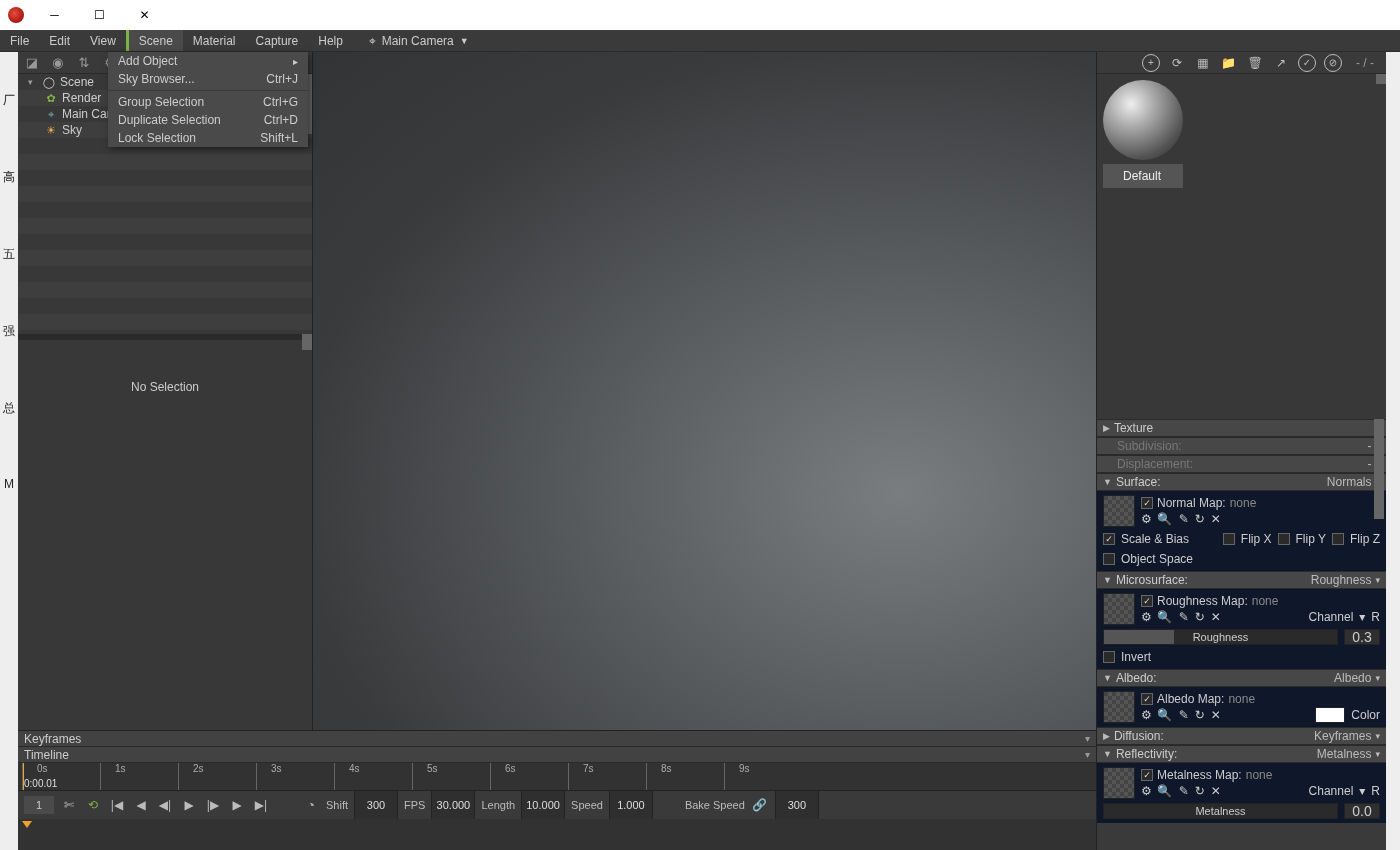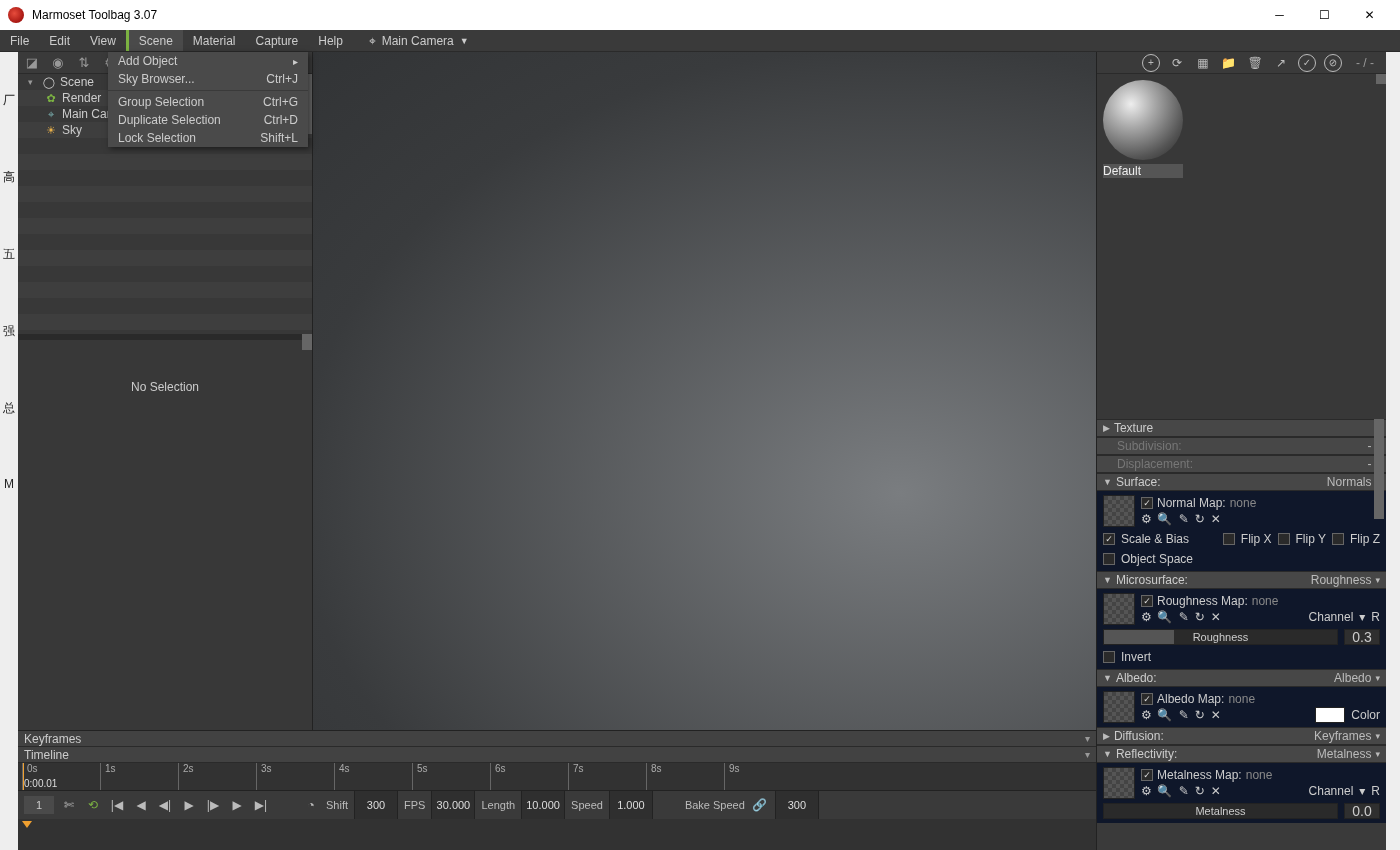--- a/index.html
+++ b/index.html
@@ -38,40 +38,40 @@
 .hierarchy .sb{position:absolute;right:0;top:0;width:10px;height:60px;background:#666}
 .splitter{height:6px;background:#2a2a2a;position:relative}
 .splitter .sb{position:absolute;right:0;top:0;width:10px;height:6px;background:#666}
 .inspector{flex:1;background:#383838;display:flex;align-items:flex-start;justify-content:center;padding-top:40px;color:#777;position:relative}
 .inspector .sb{position:absolute;right:0;top:0;width:10px;height:10px;background:#666}
 .viewport{flex:1;background:radial-gradient(ellipse 140% 120% at 75% 65%,#7a7d80 0%,#393b3d 55%,#2a2c2e 100%);position:relative}
 .timeline{height:120px;background:#3a3a3a;border-top:1px solid #222;display:flex;flex-direction:column}
 .tlhdr{height:16px;background:#424242;display:flex;align-items:center;padding:0 6px;justify-content:space-between;border-bottom:1px solid #2a2a2a}
 .tlhdr .coll{font-size:10px;color:#999}
 .tlruler{height:28px;background:#323232;position:relative;border-bottom:1px solid #222}
-.tlruler .tick{position:absolute;top:0;height:100%;border-left:1px solid #666;padding-left:4px;font-size:10px;color:#aaa}
+.tlruler .tick{position:absolute;top:0;height:100%;border-left:1px solid #666;padding-left:14px;font-size:10px;color:#aaa}
 .tlruler .playhead{position:absolute;left:4px;top:0;width:2px;height:100%;background:#f0a030}
 .tlruler .time{position:absolute;left:6px;bottom:1px;font-size:10px;color:#ddd}
 .tlctrl{height:28px;background:#3a3a3a;display:flex;align-items:center;padding:0 6px;gap:6px}
 .tlctrl .frame{width:30px;height:18px;background:#4a4a4a;display:flex;align-items:center;justify-content:center;font-size:11px}
 .tlctrl .btn{width:18px;height:18px;display:flex;align-items:center;justify-content:center;color:#bbb;font-size:12px}
 .tlctrl .btn.green{color:#7cb342}
 .tlctrl .lbl{color:#bbb;font-size:11px}
 .tlctrl .val{width:44px;height:36px;background:#2f2f2f;display:flex;align-items:center;justify-content:center;font-size:11px;color:#ddd;border:1px solid #222}
 .tltrack{flex:1;background:#323232;position:relative}
 .tltrack .ph{position:absolute;left:4px;top:2px;width:0;height:0;border-left:5px solid transparent;border-right:5px solid transparent;border-top:7px solid #f0a030}
 .right{width:290px;background:#3a3a3a;border-left:1px solid #222;display:flex;flex-direction:column}
 .rtool{height:22px;background:#3a3a3a;display:flex;align-items:center;justify-content:flex-end;padding:0 6px;gap:8px;border-bottom:1px solid #2a2a2a}
 .rtool .ricon{width:18px;height:18px;display:flex;align-items:center;justify-content:center;color:#bbb;border-radius:50%}
 .rtool .ricon.circ{border:1.5px solid #bbb;font-size:10px}
 .rtool .count{padding:0 6px;color:#999}
 .matprev{height:345px;background:#383838;padding:6px;position:relative}
 .matprev .sb{position:absolute;right:0;top:0;width:10px;height:10px;background:#666}
 .sphere{width:80px;height:80px;border-radius:50%;background:radial-gradient(circle at 35% 30%,#eee 0%,#aaa 30%,#555 70%,#222 100%);margin-bottom:4px}
-.matname{width:80px;height:14px;background:#555;display:flex;align-items:center;padding:0 0;color:#eee}
+.matname{width:80px;height:24px;background:#555;display:flex;align-items:center;padding:0 20px;color:#eee}
 .props{flex:1;overflow:auto;position:relative}
 .props .sb{position:absolute;right:2px;top:0;width:10px;height:100px;background:#666;z-index:5}
 .phdr{height:18px;background:#474747;display:flex;align-items:center;padding:0 6px;gap:4px;border-top:1px solid #2a2a2a;border-bottom:1px solid #2a2a2a}
 .phdr .tri{font-size:9px;color:#bbb}
 .phdr .pname{flex:1}
 .phdr .psel{color:#bbb}
 .phdr.dim{color:#777}
 .phdr.dim .pname{color:#777}
 .pbody{background:#0f172a;padding:2px 6px}
 .prow{display:flex;align-items:center;height:20px;gap:6px}
@@ -89,21 +89,20 @@
 .numbox{width:36px;height:16px;background:#2f2f2f;border:1px solid #222;display:flex;align-items:center;justify-content:center;font-size:14px}
 .colorbox{width:30px;height:16px;background:#fff;border:1px solid #222}
 .rightedge{width:14px;background:#eee}
 </style>
 </head>
 <body>
 
 <div class="window">
   <div class="titlebar">
     <div class="icon"></div>
-    <div class="title">Marmoset Toolbag 3.07</div>
     <div class="wbtn">─</div>
     <div class="wbtn">☐</div>
     <div class="wbtn">✕</div>
   </div>
   <div class="app">
     <div class="menubar">
       <div class="mitem">File</div>
       <div class="mitem">Edit</div>
       <div class="mitem">View</div>
       <div class="mitem active">Scene</div>

